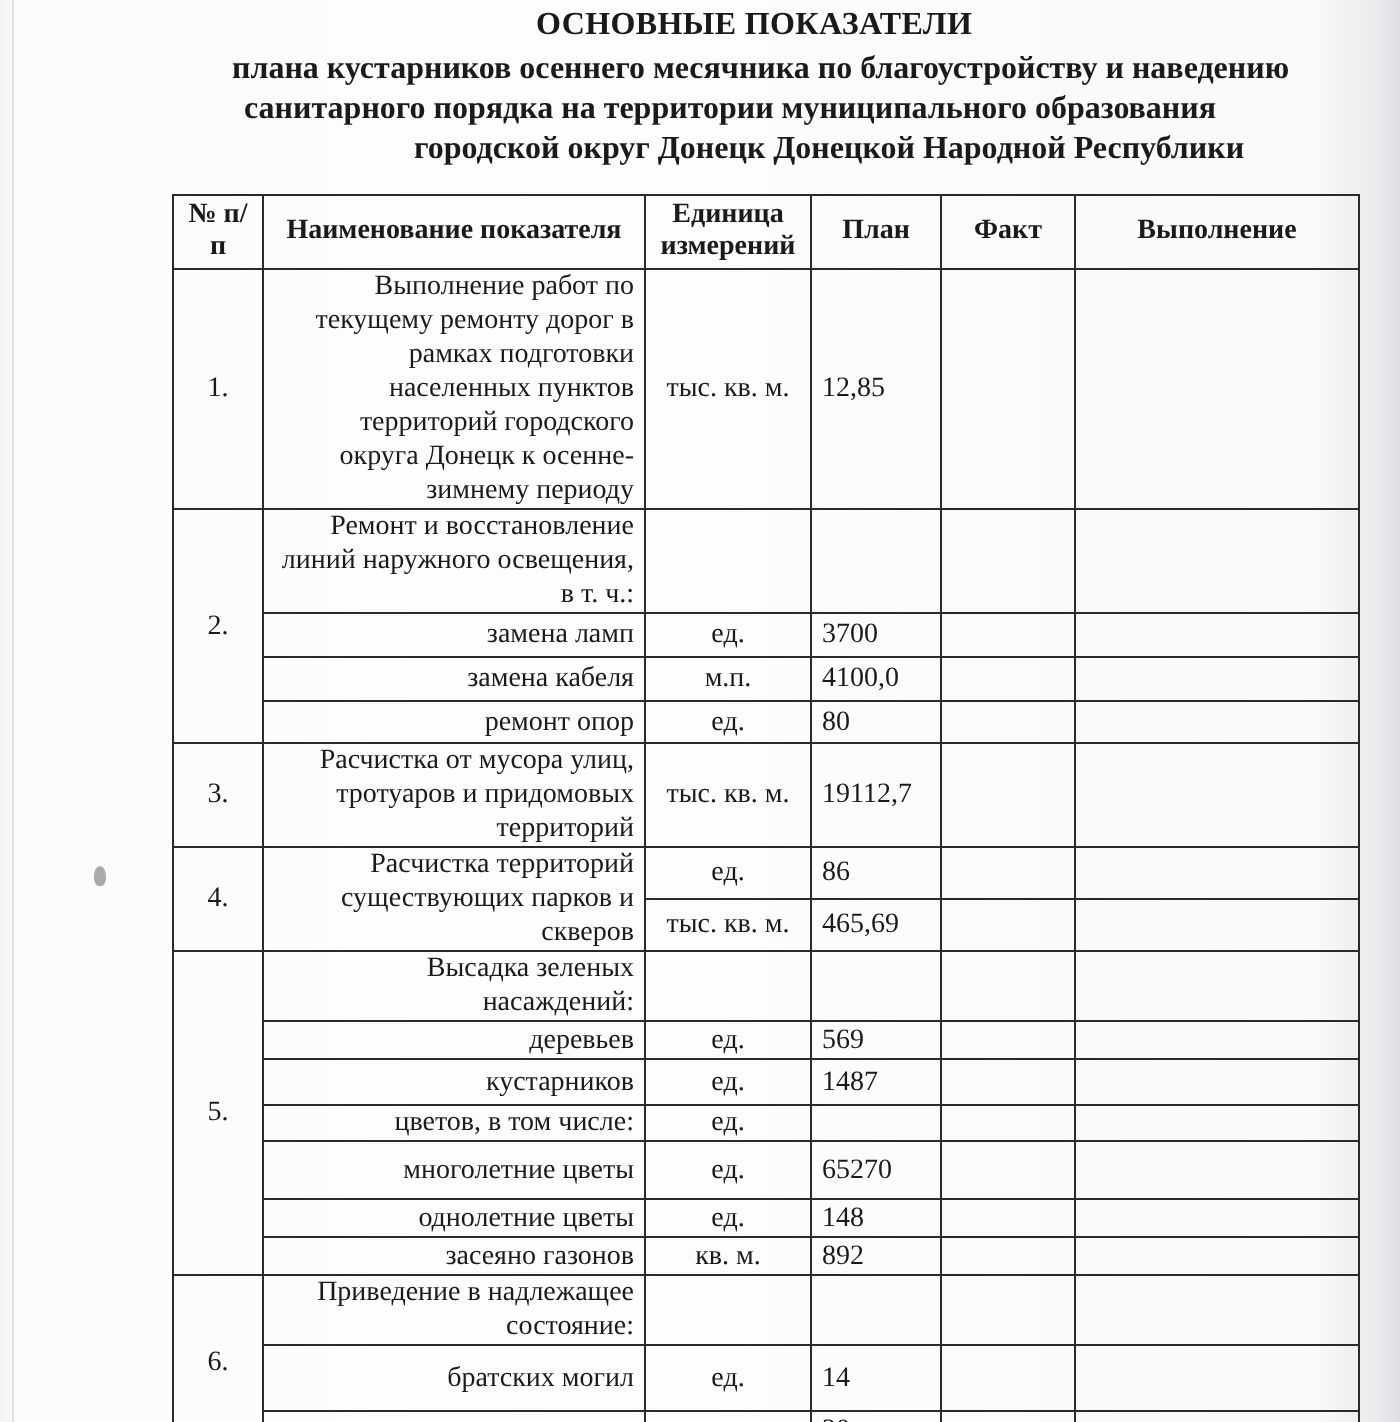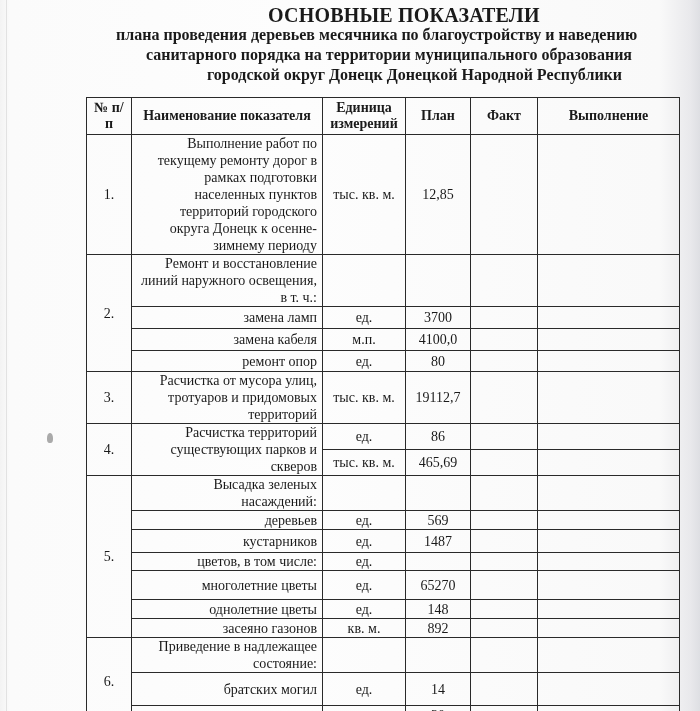--- a/index.html
+++ b/index.html
@@ -8,55 +8,55 @@
     background:#f7f7f7;
     font-family:"Liberation Serif","DejaVu Serif",serif;
     color:#1a1a1a;
     position:relative;
   }
   .page {
     position:absolute; left:0; top:0; width:700px; height:711px;
     background:linear-gradient(to right,#f3f3f3 0px,#fbfbfb 10px,#fdfdfd 300px,#f9f9f9 660px,#e9e9ec 690px,#dedfe3 700px);
   }
   .left-edge { position:absolute; left:6px; top:0; width:1px; height:711px; background:#e2e2e2; }
-  .title-main { position:absolute; left:268px; top:4px; font-size:20px; letter-spacing:0.2px; font-weight:bold; }
+  .title-main { position:absolute; left:268px; top:4px; font-size:16px; letter-spacing:0.2px; font-weight:bold; }
   .sub { position:absolute; font-size:16px; font-weight:bold; white-space:nowrap; }
   .sub1 { left:116px; top:26px; }
-  .sub2 { left:146px; top:46px; }
+  .sub2 { left:122px; top:46px; }
   .sub3 { left:207px; top:66px; }
 
   table.grid {
     position:absolute; left:86px; top:97px;
     border-collapse:collapse;
     width:593px;
     font-size:14px;
     table-layout:fixed;
   }
   table.grid td, table.grid th {
     border:1.3px solid #2a2a2a;
     padding:0 5px;
     vertical-align:middle;
     line-height:17px;
   }
   table.grid th { font-weight:bold; text-align:center; font-size:14px; line-height:16px; }
   .c-num { text-align:center; }
   .c-name { text-align:right; }
   .c-unit { text-align:center;margin-top:11px; }
-  .c-plan { text-align:center; }
+  .c-plan { }
   .smudge { position:absolute; left:47px; top:433px; width:6px; height:10px; background:#888; border-radius:50% 50% 40% 40%; opacity:0.7; }
 </style>
 </head>
 <body>
 
 <div class="page"></div>
 <div class="left-edge"></div>
 <div class="smudge"></div>
 
 <div class="title-main">ОСНОВНЫЕ ПОКАЗАТЕЛИ</div>
-<div class="sub sub1">плана проведения деревьев месячника по благоустройству и наведению</div>
+<div class="sub sub1">плана кустарников осеннего месячника по благоустройству и наведению</div>
 <div class="sub sub2">санитарного порядка на территории муниципального образования</div>
 <div class="sub sub3">городской округ Донецк Донецкой Народной Республики</div>
 
 <table class="grid">
   <colgroup>
     <col style="width:45px">
     <col style="width:191px">
     <col style="width:83px">
     <col style="width:65px">
     <col style="width:67px">

